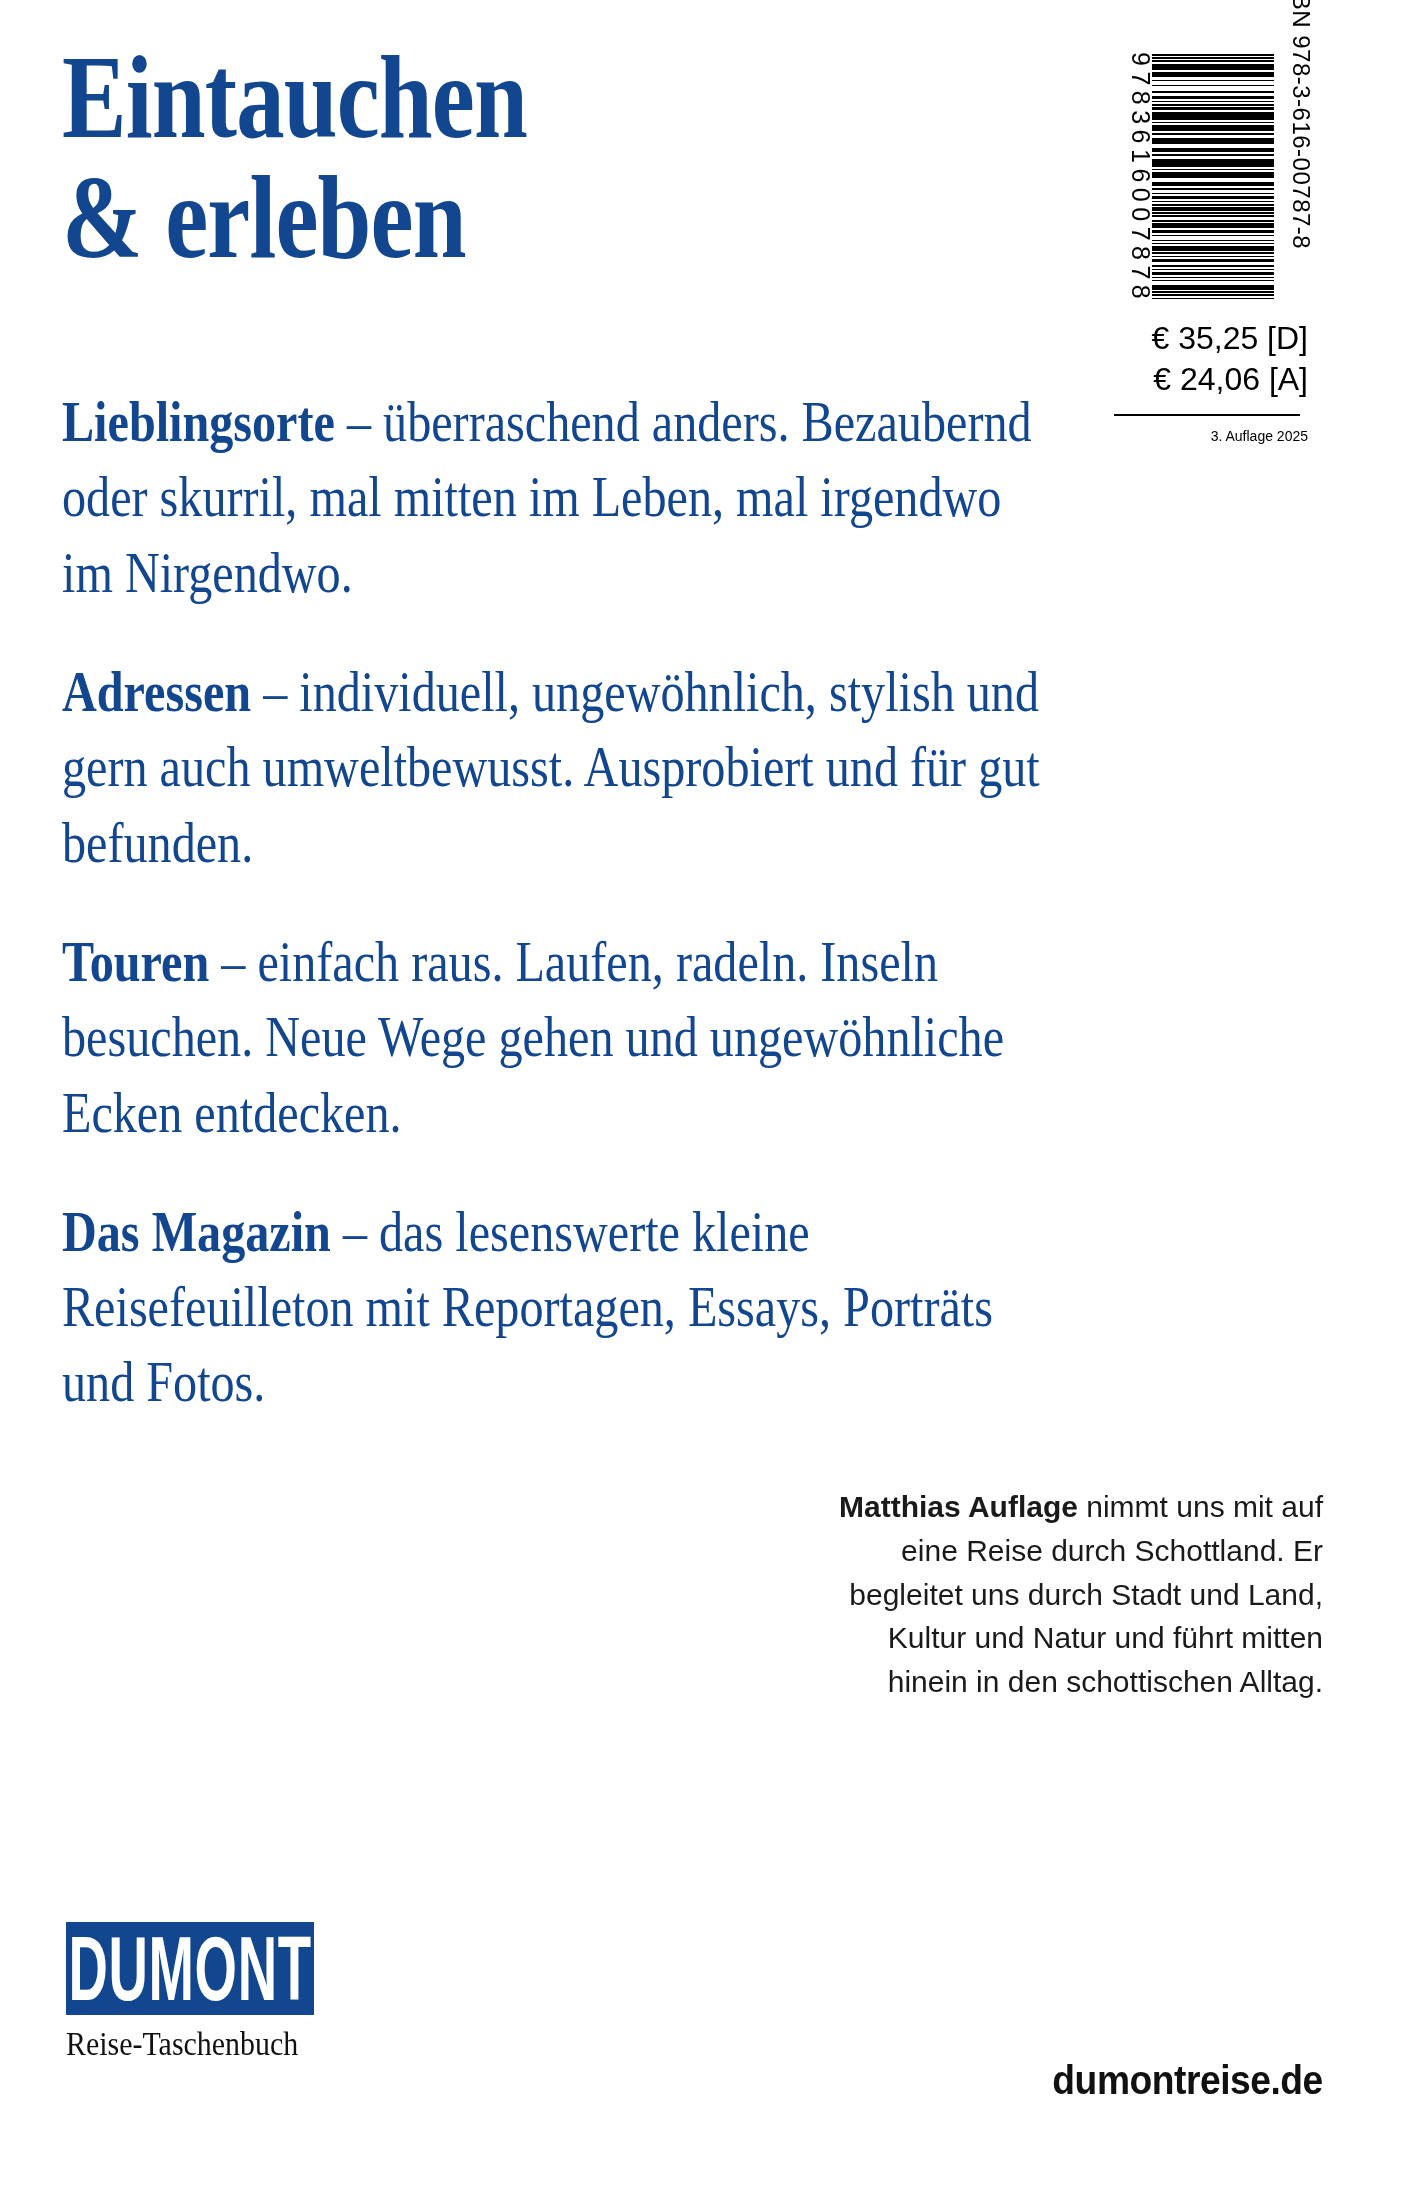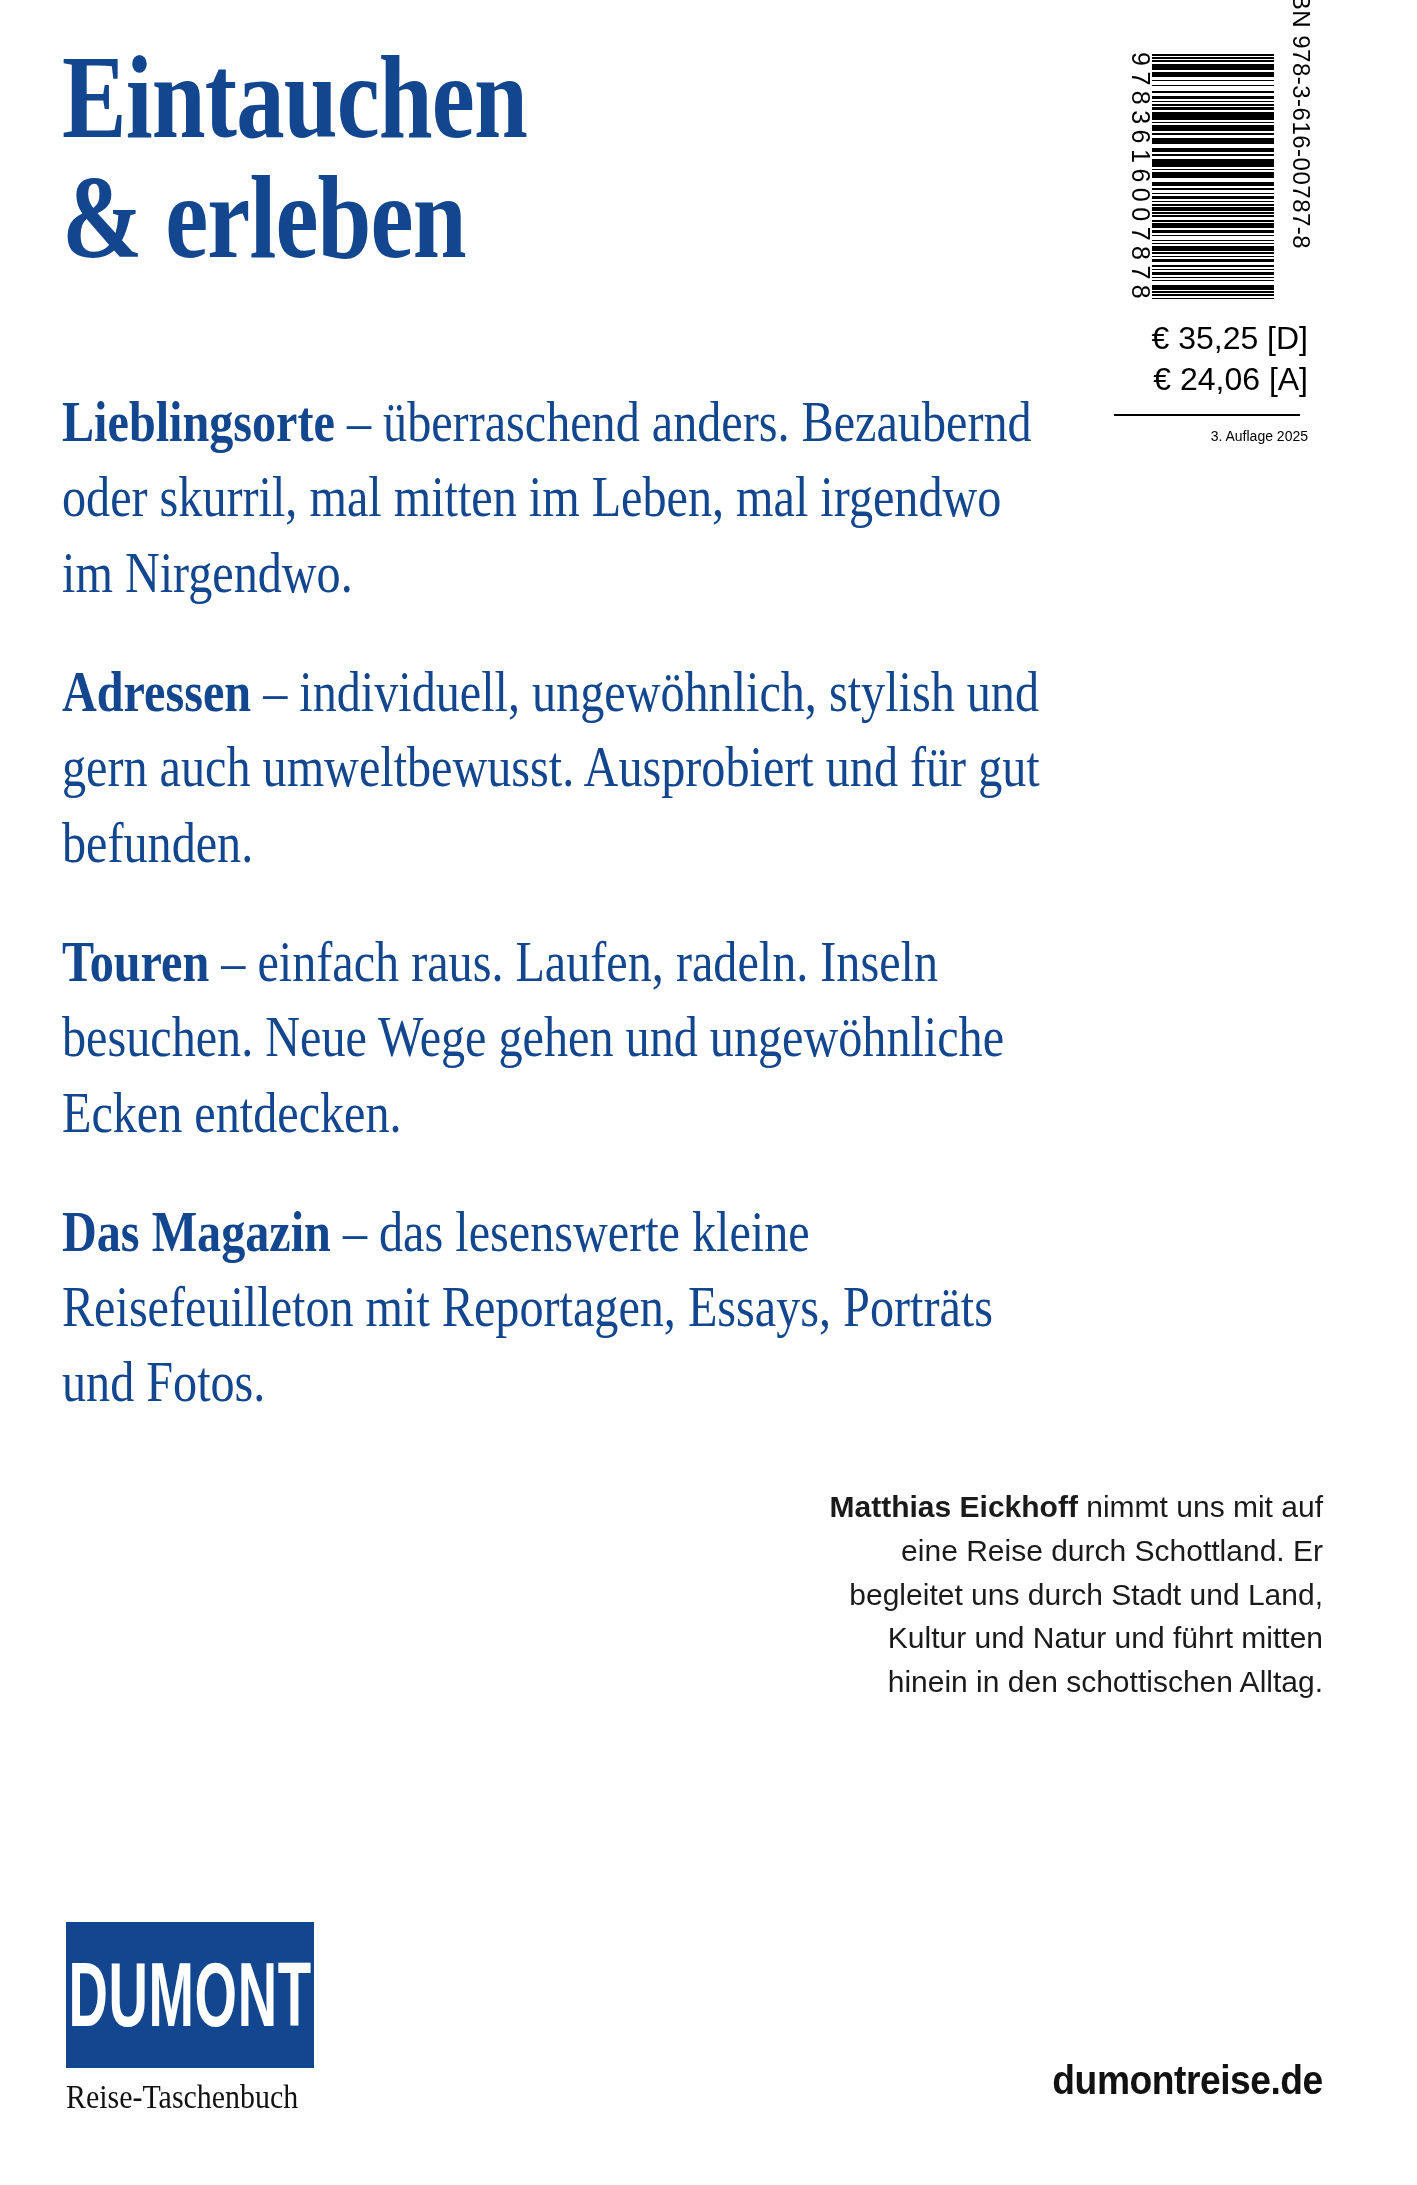--- a/index.html
+++ b/index.html
@@ -155,21 +155,21 @@
   .author-block .author-name { font-weight: 700; }
 
   
   .logo-block {
     position: absolute;
     left: 66px;
     top: 1922px;
   }
   .logo-box {
     width: 248px;
-    height: 146px;
+    height: 93px;
     background: #12468f;
     display: flex;
     align-items: center;
     justify-content: center;
     overflow: hidden;
   }
   .logo-word {
     color: #ffffff;
     font-family: "Liberation Sans", sans-serif;
     font-weight: 700;
@@ -340,21 +340,21 @@
     </div>
     <div class="prices">
       <div class="price-line">€ 35,25 [D]</div>
       <div class="price-line">€ 24,06 [A]</div>
     </div>
     <div class="price-rule"></div>
     <div class="edition">3. Auflage 2025</div>
   </div>
 
   <div class="author-block">
-    <span class="author-name">Matthias Eickhoff</span><span> nimmt uns mit auf eine Reise durch Schottland. Er begleitet uns durch Stadt und Land, Kultur und Natur und führt mitten hinein in den schottischen Alltag.</span>
+    <span class="author-name">Matthias Auflage</span><span> nimmt uns mit auf eine Reise durch Schottland. Er begleitet uns durch Stadt und Land, Kultur und Natur und führt mitten hinein in den schottischen Alltag.</span>
   </div>
 
   <div class="logo-block">
     <div class="logo-box">
       <span class="logo-word">DUMONT</span>
     </div>
     <div class="logo-tag">Reise-Taschenbuch</div>
   </div>
 
   <div class="website">dumontreise.de</div>

